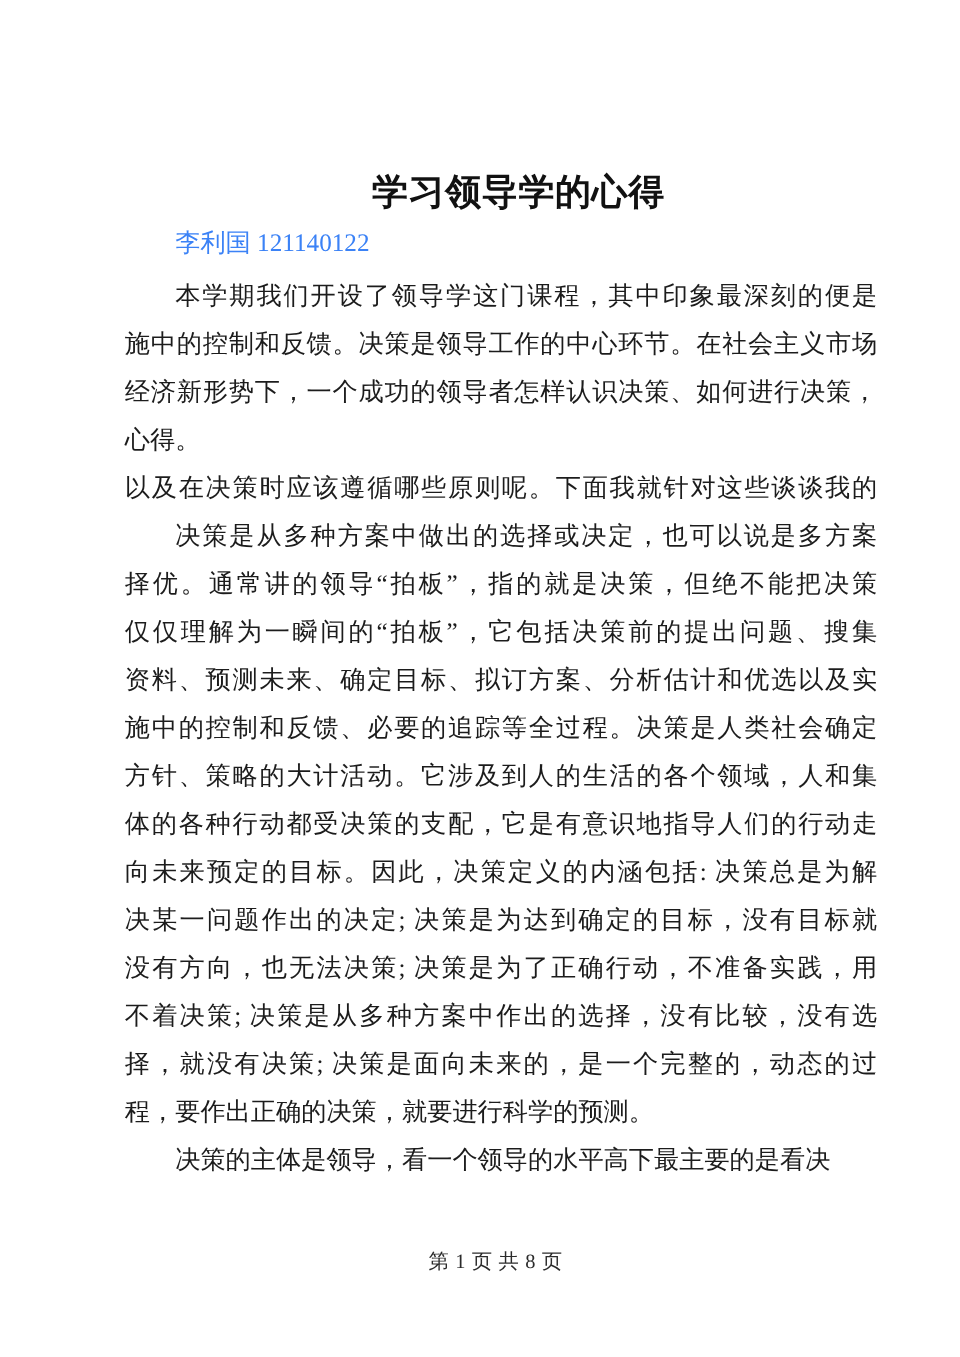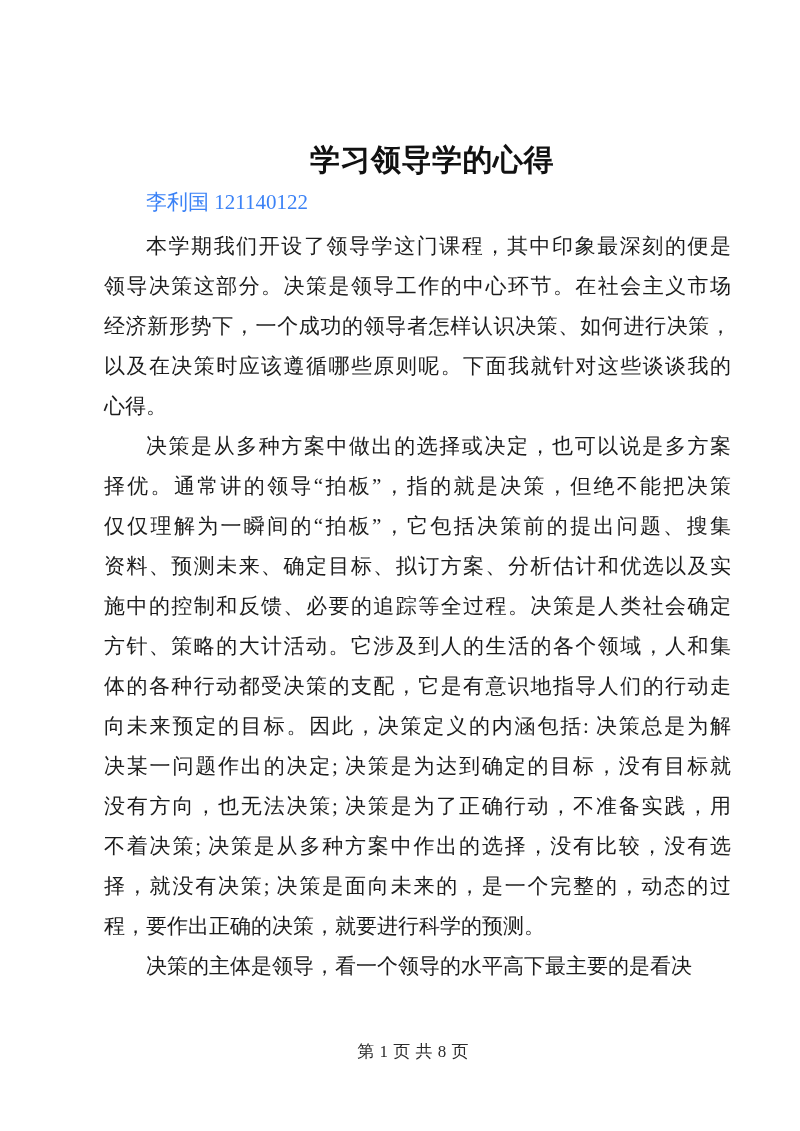--- a/index.html
+++ b/index.html
@@ -74,24 +74,24 @@
 <body>
 
 <div class="page">
 
   <div class="doc-title">学习领导学的心得</div>
 
   <div class="author-line">李利国 121140122</div>
 
   <div class="document-body">
       <div class="line indent">本学期我们开设了领导学这门课程，其中印象最深刻的便是</div>
-      <div class="line">领导决策这部分。决策是领导工作的中心环节。在社会主义市场</div>
+      <div class="line">施中的控制和反馈。决策是领导工作的中心环节。在社会主义市场</div>
       <div class="line">经济新形势下，一个成功的领导者怎样认识决策、如何进行决策，</div>
+      <div class="line para-end">心得。</div>
       <div class="line">以及在决策时应该遵循哪些原则呢。下面我就针对这些谈谈我的</div>
-      <div class="line para-end">心得。</div>
       <div class="line indent">决策是从多种方案中做出的选择或决定，也可以说是多方案</div>
       <div class="line">择优。通常讲的领导“拍板”，指的就是决策，但绝不能把决策</div>
       <div class="line">仅仅理解为一瞬间的“拍板”，它包括决策前的提出问题、搜集</div>
       <div class="line">资料、预测未来、确定目标、拟订方案、分析估计和优选以及实</div>
       <div class="line">施中的控制和反馈、必要的追踪等全过程。决策是人类社会确定</div>
       <div class="line">方针、策略的大计活动。它涉及到人的生活的各个领域，人和集</div>
       <div class="line">体的各种行动都受决策的支配，它是有意识地指导人们的行动走</div>
       <div class="line">向未来预定的目标。因此，决策定义的内涵包括: 决策总是为解</div>
       <div class="line">决某一问题作出的决定; 决策是为达到确定的目标，没有目标就</div>
       <div class="line">没有方向，也无法决策; 决策是为了正确行动，不准备实践，用</div>

